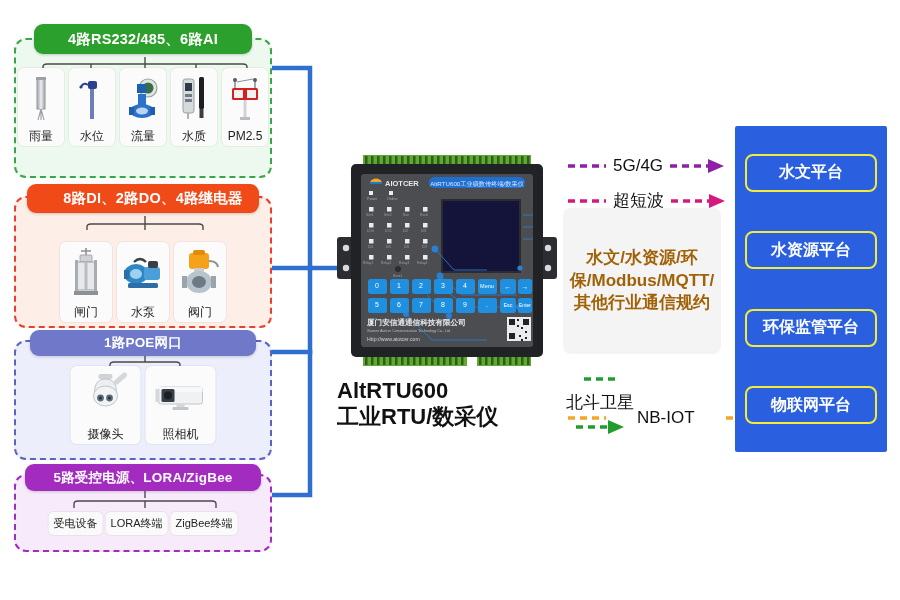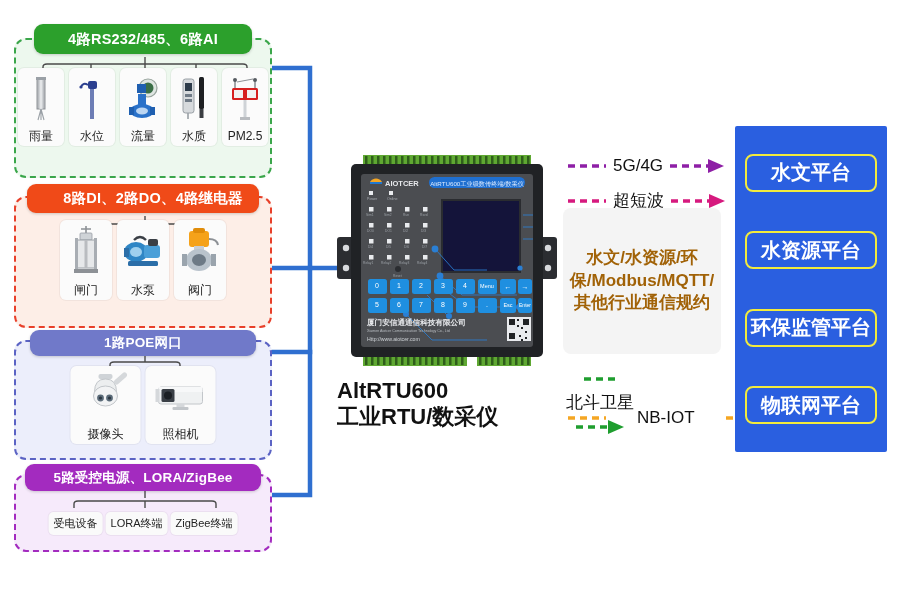--- a/index.html
+++ b/index.html
@@ -60,21 +60,21 @@
   #panel1 .panel-hdr { top: -16px; width: 218px; height: 30px; font-size: 14.5px;
             background: #2ca02c; box-shadow: 0 1px 3px rgba(0,0,0,.18); }
   #panel1 .cards { top: 28px; }
   #panel1 .card { width: 46px; height: 78px; }
 
   
   #panel2 { left: 14px; top: 196px; width: 258px; height: 132px;
             background: #fdeee7; border-color: #e8402a; }
   #panel2 .panel-hdr { top: -14px; width: 232px; height: 29px; font-size: 14.5px;
             background: #f04a18; box-shadow: 0 1px 3px rgba(0,0,0,.18); padding-left: 20px; }
-  #panel2 .cards { top: 22px; }
+  #panel2 .cards { top: 44px; }
   #panel2 .card { width: 52px; height: 80px; }
 
   
   #panel3 { left: 14px; top: 340px; width: 258px; height: 120px;
             background: #eceefb; border-color: #5b63c4; }
   #panel3 .panel-hdr { top: -12px; width: 226px; height: 26px; font-size: 13.5px;
             background: #7079c9; box-shadow: 0 1px 3px rgba(0,0,0,.18); }
   #panel3 .cards { top: 24px; }
   #panel3 .card { width: 70px; height: 78px; }
 
@@ -126,21 +126,21 @@
   
   #platforms {
     position: absolute; left: 735px; top: 126px; width: 152px; height: 326px;
     background: #2a5fe0; border-radius: 2px;
     display: flex; flex-direction: column; justify-content: space-around;
     align-items: center; padding: 8px 0;
   }
   .plat {
     width: 132px; height: 38px;
     border: 2.5px solid #f2eb3d; border-radius: 8px;
-    color: #ffffff; font-weight: bold; font-size: 20px;
+    color: #ffffff; font-weight: bold; font-size: 16px;
     display: flex; align-items: center; justify-content: center;
     white-space: nowrap;
   }
 </style>
 </head>
 <body>
 
 <div id="root">
 
   <svg id="bus" viewBox="0 0 900 600">

